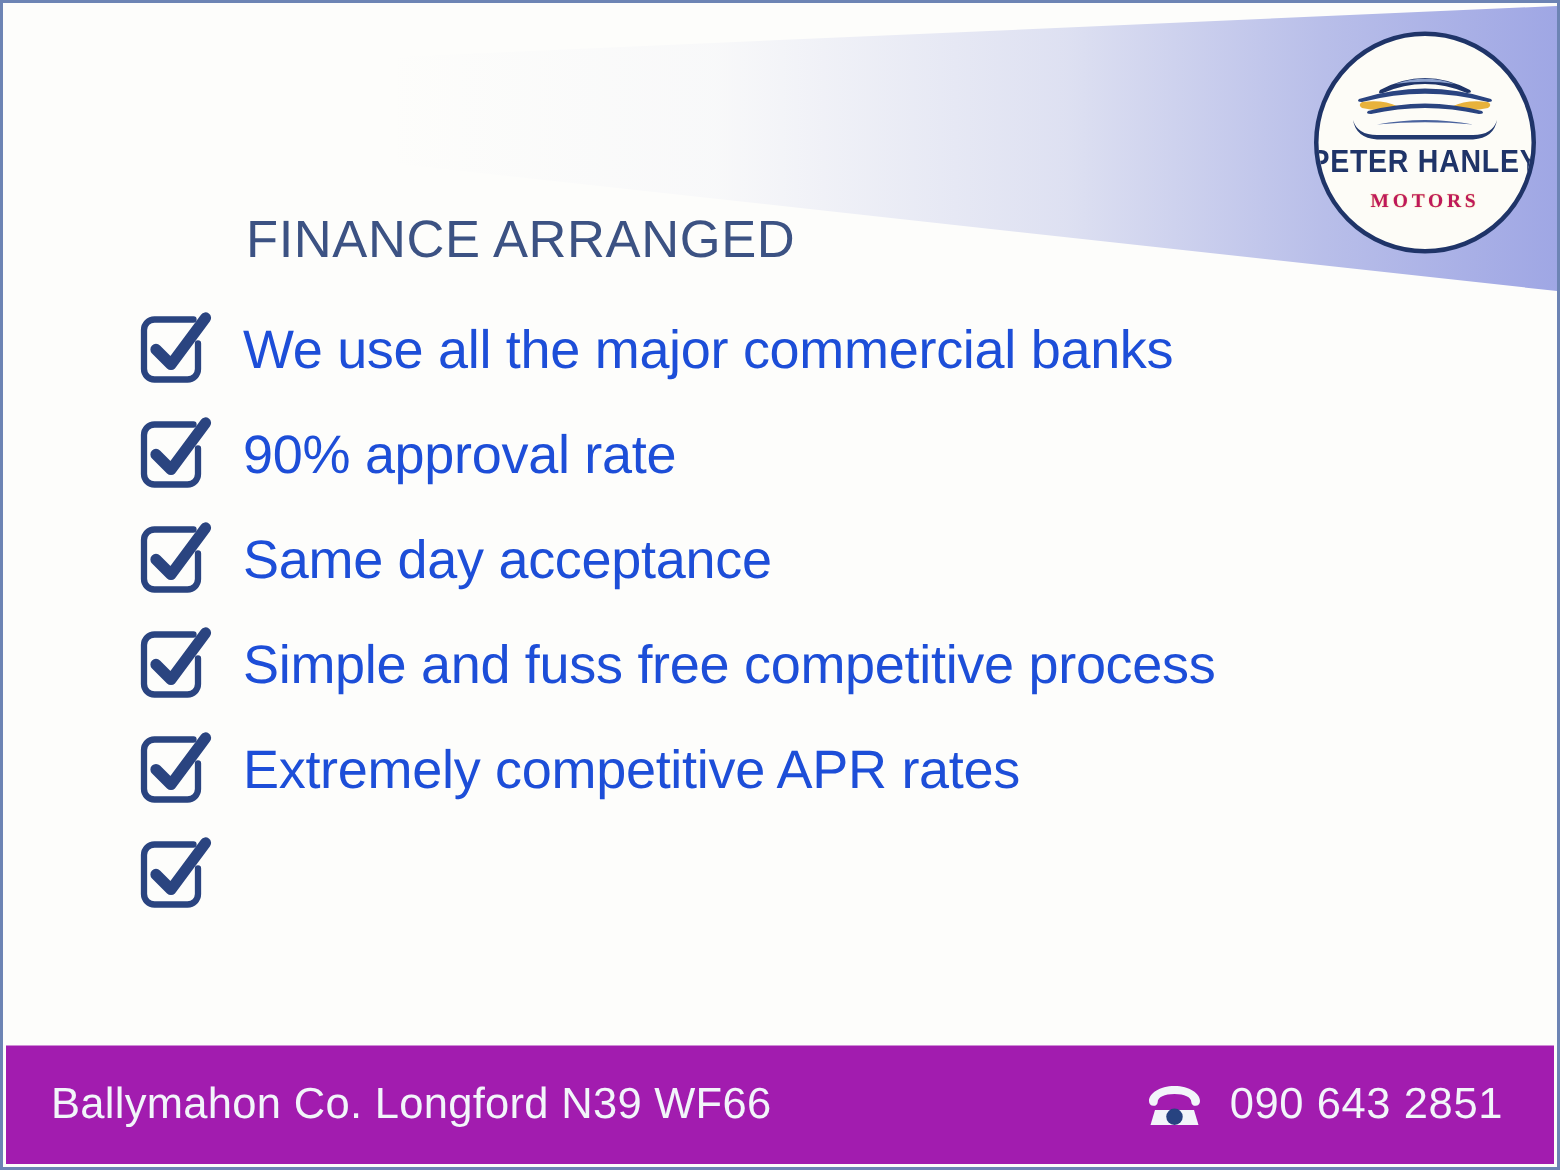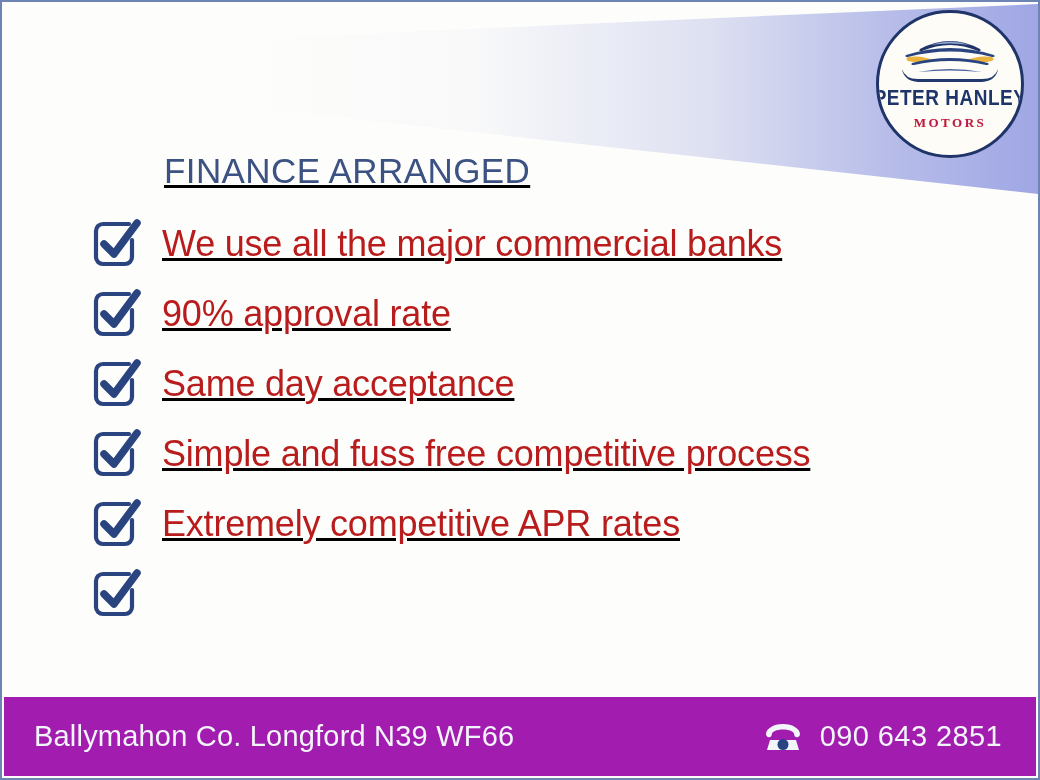--- a/index.html
+++ b/index.html
@@ -33,21 +33,21 @@
                 rgba(163,171,224,0.35) 58%,
                 rgba(158,166,226,0.72) 80%,
                 rgba(154,162,227,0.95) 100%);
     clip-path: polygon(0% 18%, 100% 0%, 100% 100%, 0% 55%);
     pointer-events: none;
   }
 
   
   .logo {
     position: absolute;
-    top: 8px;
+    top: 19px;
     right: 14px;
     width: 148px;
     height: 148px;
     border-radius: 50%;
     background: #fdfcf7;
     border: 3px solid #1f3468;
     box-sizing: border-box;
     display: flex;
     flex-direction: column;
     align-items: center;
@@ -78,23 +78,22 @@
     letter-spacing: 2.5px;
     color: #be185d;
     text-shadow: 0 0 1px #f0cf74;
     white-space: nowrap;
   }
 
   
   .content {
     position: absolute;
     left: 88px;
-    top: 150px;
+    top: 139px;
     right: 40px;
-    text-decoration: underline;
   }
 
   .headline {
     font-size: 35px;
     font-weight: normal;
     color: #3c5283;
     letter-spacing: 0.4px;
     margin: 0 0 18px 74px;
     line-height: 1.1;
   }
@@ -111,21 +110,21 @@
   }
   .check-icon {
     flex: 0 0 auto;
     width: 54px;
     height: 52px;
     margin-right: 18px;
     display: block;
   }
   .feature-text {
     font-size: 36px;
-    color: #b91c1c;
+    color: #1d4ed8;
     line-height: 1;
     white-space: nowrap;
     letter-spacing: -0.2px;
   }
 
   
   .footer {
     position: absolute;
     left: 2px;
     right: 2px;

